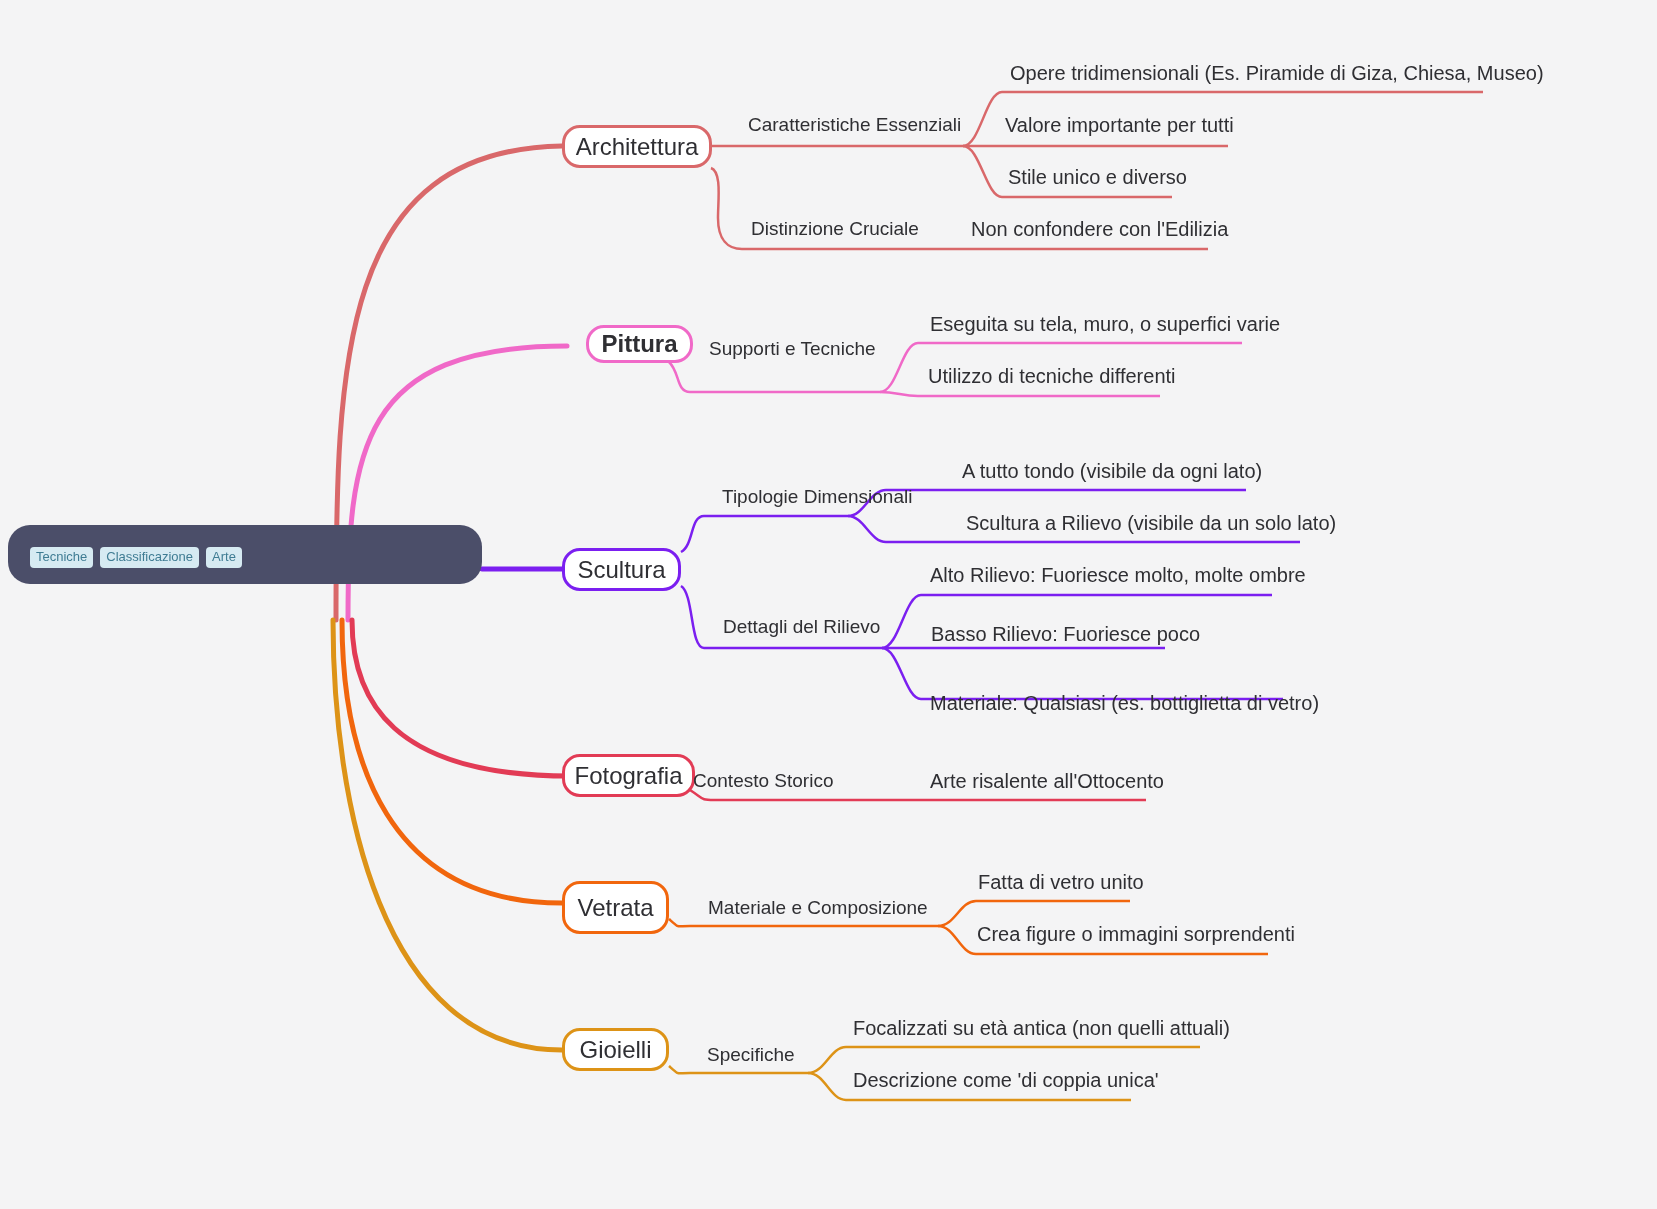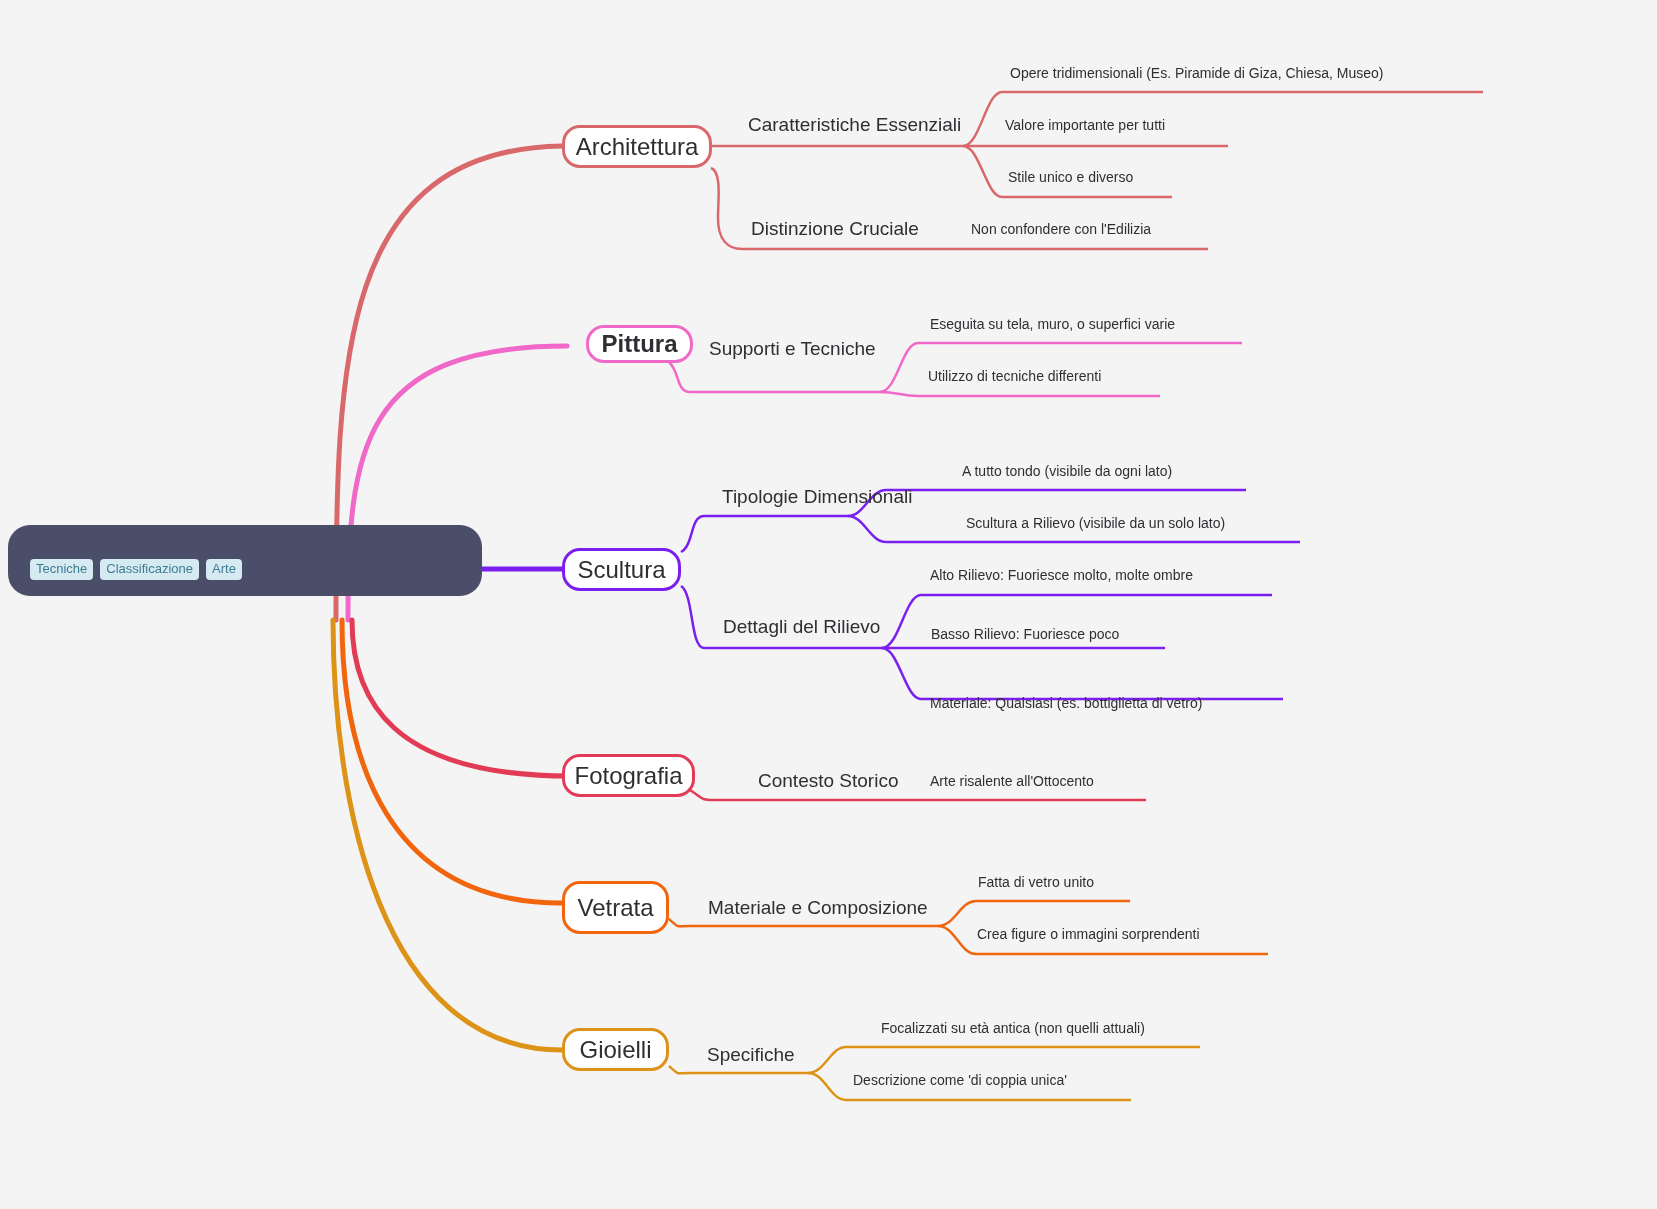--- a/index.html
+++ b/index.html
@@ -36,21 +36,21 @@
     color: #ffffff;
   }
   .root-title {
     font-size: 25px;
     line-height: 32px;
     color: #ffffff;
     letter-spacing: 0.1px;
     white-space: nowrap;
   }
   .root-tags {
-    margin-top: 16px;
+    margin-top: 4px;
     display: flex;
     gap: 7px;
     align-items: flex-start;
   }
   .root-tag {
     background: #d6eaf2;
     color: #3f7c93;
     font-size: 13px;
     line-height: 16px;
     padding: 2px 6px 3px 6px;
@@ -73,21 +73,21 @@
   }
   
   .lbl {
     position: absolute;
     font-size: 19px;
     color: #2f2f33;
     white-space: nowrap;
     line-height: 22px;
   }
   .lbl.l2 { font-size: 19px; }
-  .lbl.l3 { font-size: 14px; }
+  .lbl.l3 { font-size: 20px; }
 </style>
 </head>
 <body>
 
 <div id="canvas">
 
   <svg id="links" viewBox="0 0 1657 1209" xmlns="http://www.w3.org/2000/svg">
 
     <g>
       <path d="M336,620 C336,360 340,150 562,146" fill="none" stroke="#d9686a" stroke-width="5" stroke-linecap="round"></path>
@@ -205,21 +205,21 @@
   <div class="lbl l3" style="left:931px; top:616px;margin-top:7px;">
     <span>Basso Rilievo: Fuoriesce poco</span>
   </div>
   <div class="lbl l3" style="left:930px; top:668px;margin-top:24px;">
     <span>Materiale: Qualsiasi (es. bottiglietta di vetro)</span>
   </div>
 
   <div class="pill" style="left:562px; top:754px; width:133px; height:43px; border-color:#e23b55;">
     <span>Fotografia</span>
   </div>
-  <div class="lbl l2" style="left:758px; top:770px;">
+  <div class="lbl l2" style="left:693px; top:770px;">
     <span>Contesto Storico</span>
   </div>
   <div class="lbl l3" style="left:930px; top:770px;">
     <span>Arte risalente all'Ottocento</span>
   </div>
 
   <div class="pill" style="left:562px; top:881px; width:107px; height:53px; border-color:#f1660d;">
     <span>Vetrata</span>
   </div>
   <div class="lbl l2" style="left:708px; top:897px;">
@@ -231,20 +231,20 @@
   <div class="lbl l3" style="left:977px; top:923px;">
     <span>Crea figure o immagini sorprendenti</span>
   </div>
 
   <div class="pill" style="left:562px; top:1028px; width:107px; height:43px; border-color:#dd9317;">
     <span>Gioielli</span>
   </div>
   <div class="lbl l2" style="left:707px; top:1044px;">
     <span>Specifiche</span>
   </div>
-  <div class="lbl l3" style="left:853px; top:1017px;margin-left:28px;">
+  <div class="lbl l3" style="left:853px; top:1017px;">
     <span>Focalizzati su età antica (non quelli attuali)</span>
   </div>
   <div class="lbl l3" style="left:853px; top:1069px;">
     <span>Descrizione come 'di coppia unica'</span>
   </div>
 
 </div>
 
 </body></html>

